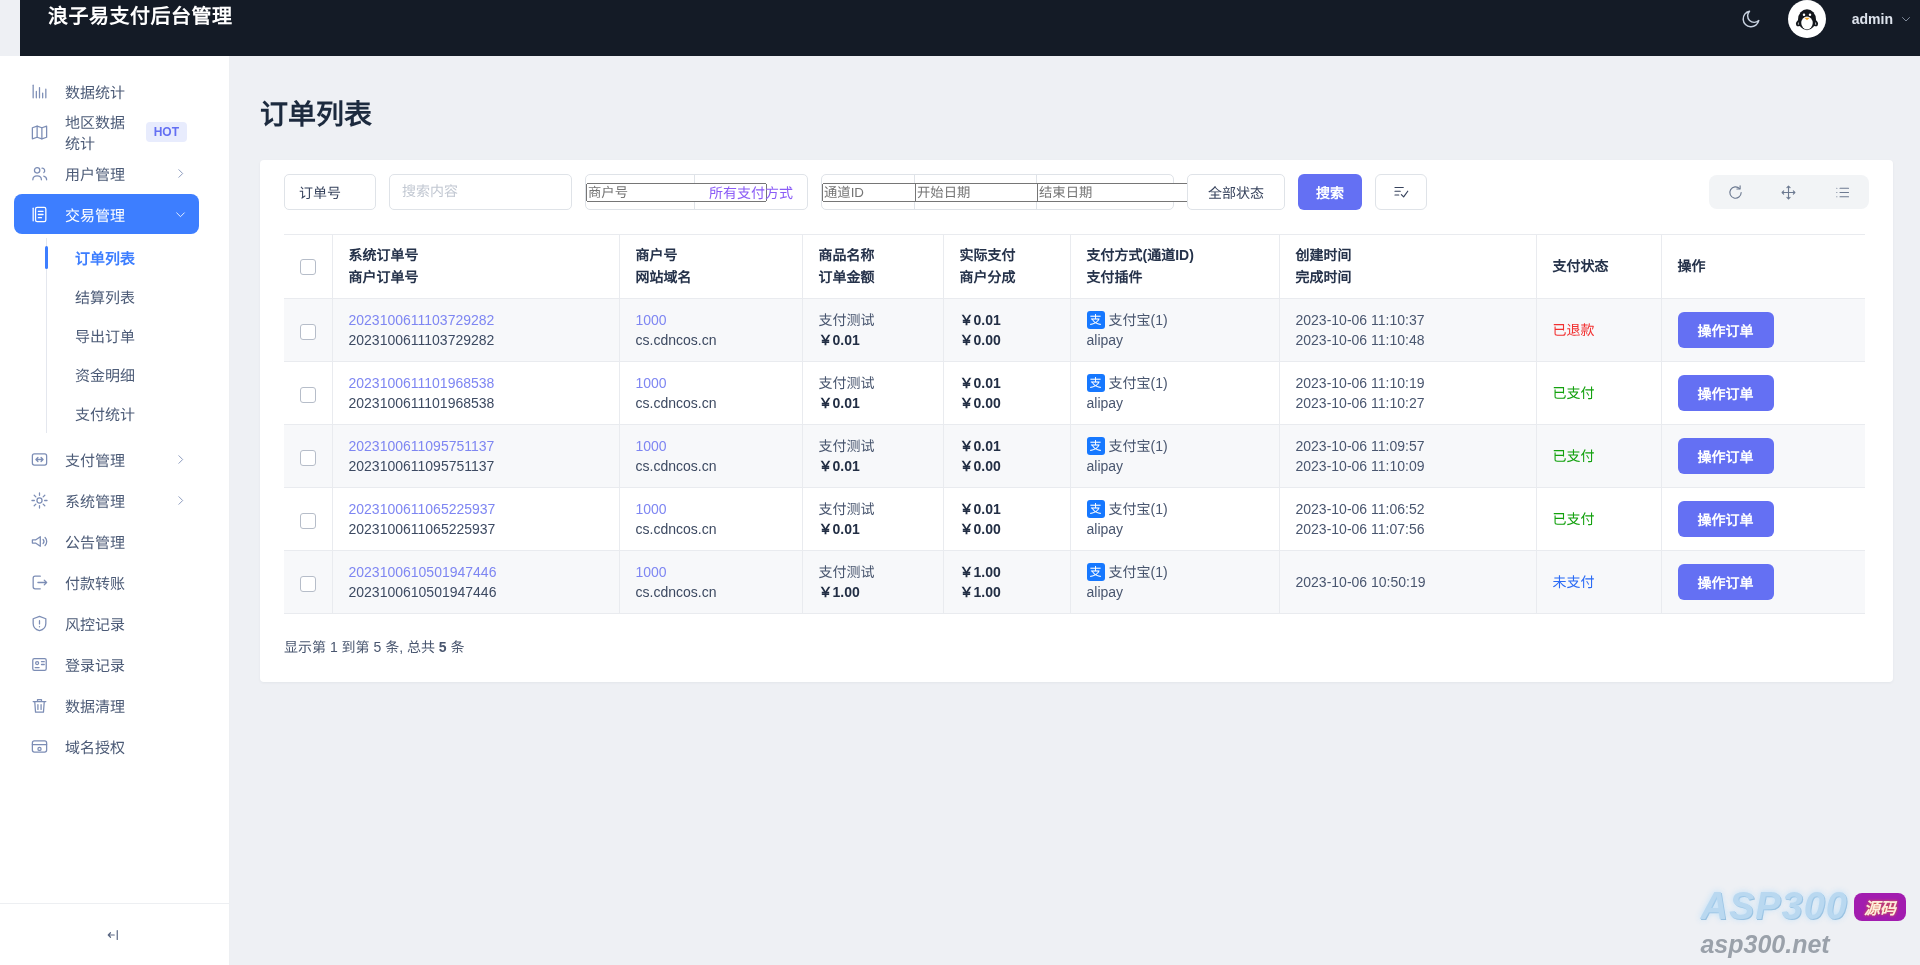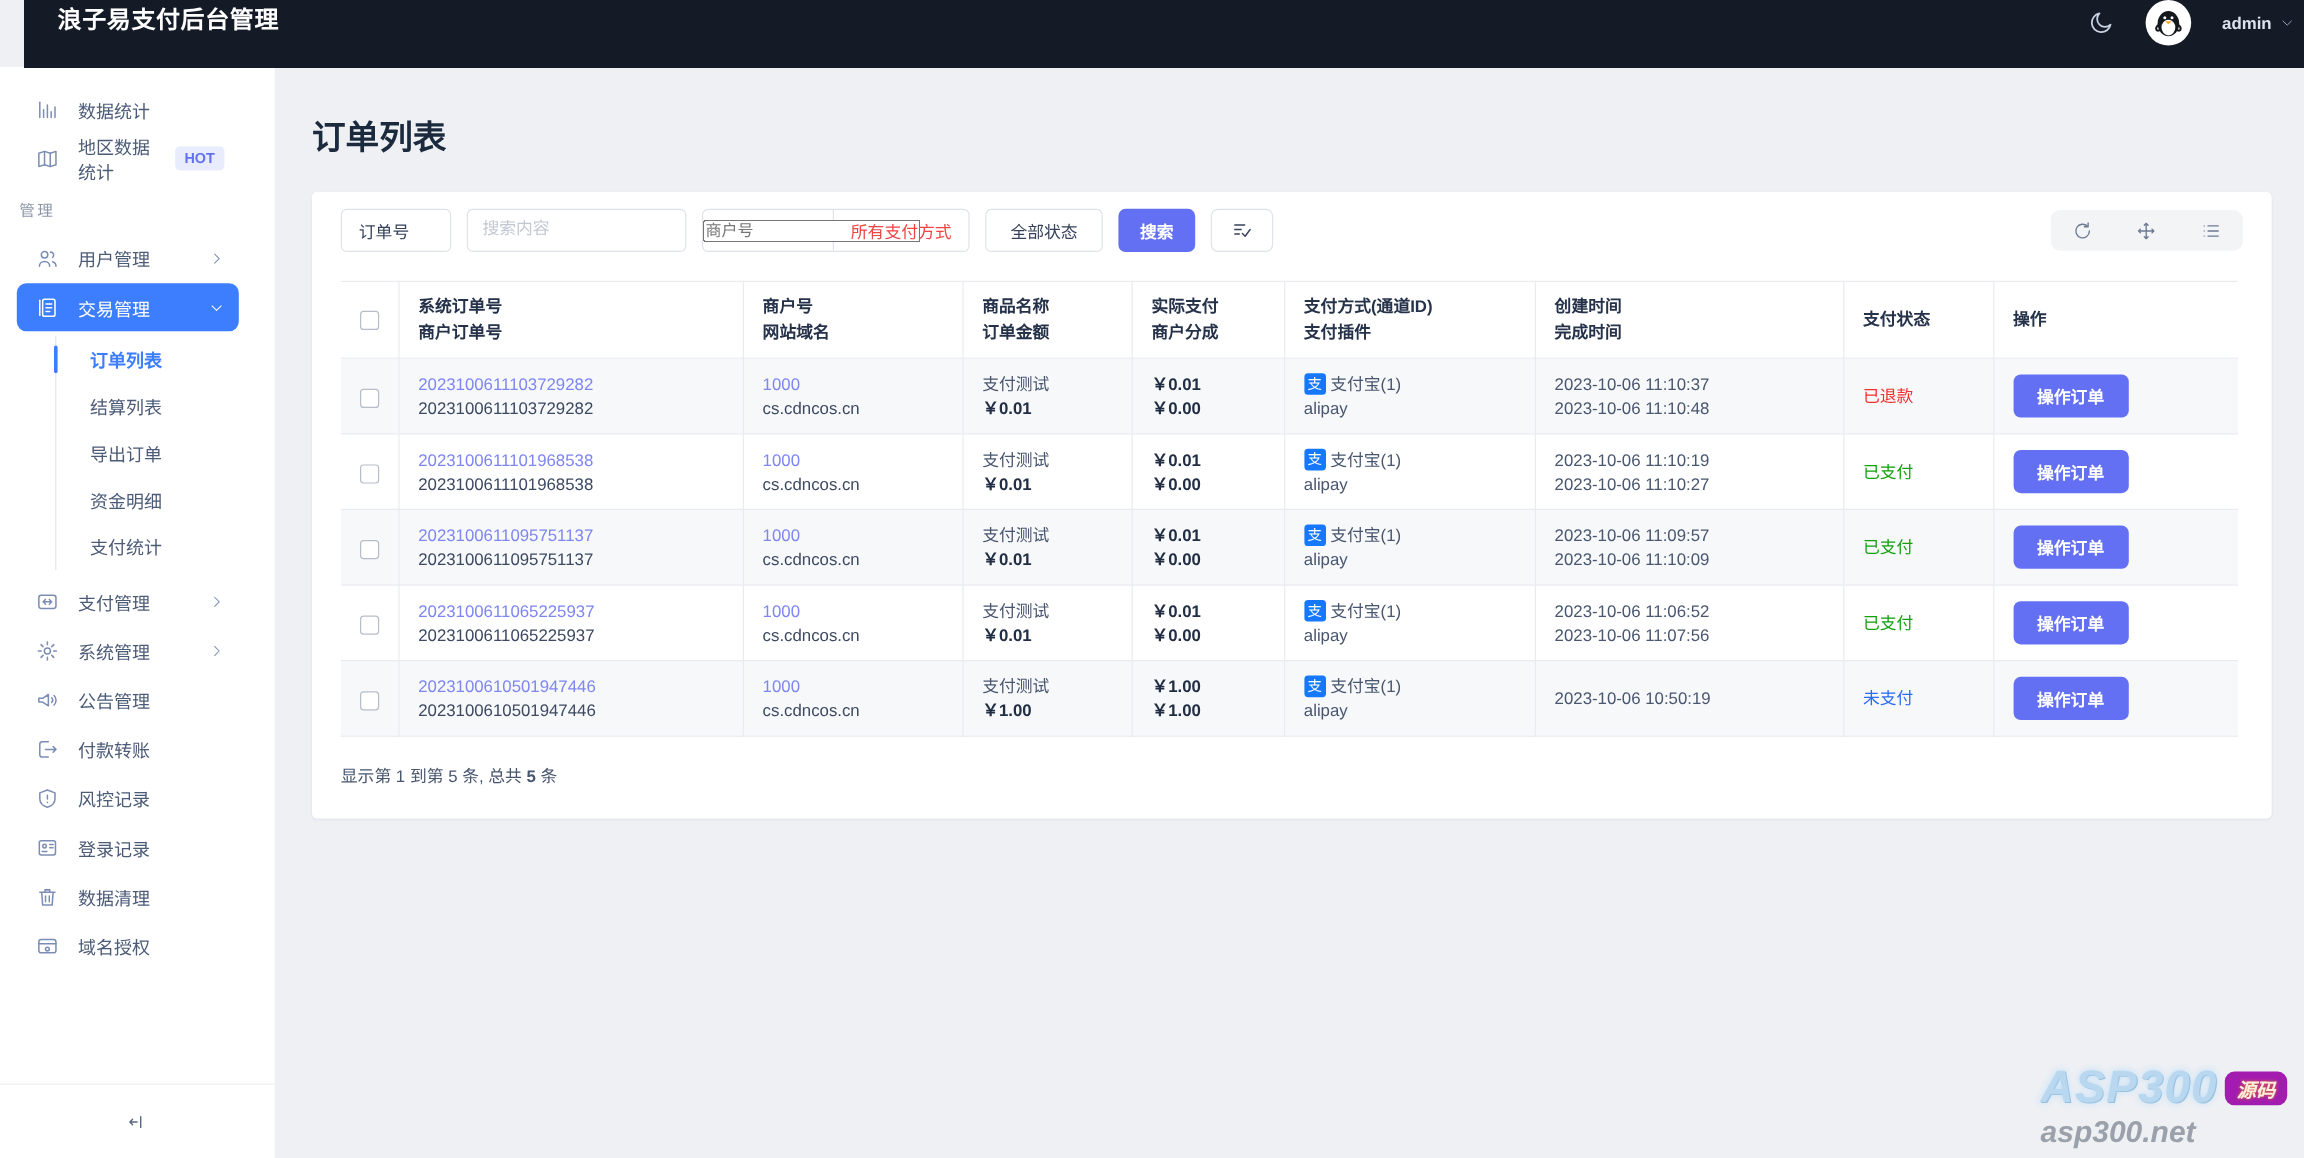--- a/index.html
+++ b/index.html
@@ -57,21 +57,21 @@
   .filterbar{ display:flex; align-items:center; gap:13px; }
   .fc{ height:36px; border:1px solid #dfe3e8; border-radius:5px; background:#fff; display:flex; align-items:center;
     font-size:14px; }
   .fc-select{ padding:0 14px; color:#36425c; cursor:pointer; }
   .fc input{ border:none; outline:none; height:100%; width:100%; padding:0 12px; font-size:14px; color:#36425c;
     background:transparent; font-family:Liberation Mono, monospace; }
   .fc input::placeholder{ color:#c2c8d2; }
   .group{ height:36px; border:1px solid #dfe3e8; border-radius:5px; display:flex; align-items:stretch; background:#fff; }
   .group > *{ border-right:1px solid #dfe3e8; display:flex; align-items:center; }
   .group > *:last-child{ border-right:none; }
-  .g-select{ padding:0 14px; color:#ef4444; font-size:14px; cursor:pointer; }
+  .g-select{ padding:0 14px; color:#8b5cf6; font-size:14px; cursor:pointer; }
   .w-order{ width:92px; }  .w-search{ width:183px; }  .w-merch{ width:109px; }
   .w-chan{ width:93px; }  .w-start{ width:122px; }  .w-end{ width:136px; }  .w-status{ width:98px; justify-content:center; }
   .btn-search{ height:36px; width:64px; border:none; border-radius:6px; background:var(--button-indigo); color:#fff;
     font-size:14px; font-weight:bold; cursor:pointer; font-family:inherit; }
   .btn-icon{ height:36px; width:52px; border:1px solid #dfe3e8; border-radius:6px; background:#fff; color:#36425c;
     display:flex; align-items:center; justify-content:center; cursor:pointer; }
   .table-tools{ margin-left:auto; background:#f2f4f6; border-radius:8px; height:34px; width:160px;
     display:flex; align-items:center; justify-content:space-around; color:#6d7a91; }
   .tool-btn{ cursor:pointer; display:flex; align-items:center; }
 
@@ -155,21 +155,20 @@
       <span class="mi-icon">
         <svg class="ic" width="19" height="19" viewBox="0 0 24 24">
             <path d="M9 4 3 6v14l6-2 6 2 6-2V4l-6 2-6-2z"></path>
             <path d="M9 4v14M15 6v14"></path>
           </svg>
       </span>
       <span>地区数据统计</span>
       <span class="badge-hot">HOT</span>
     </div>
 
-    <div class="sec-label">管理</div>
 
     <div class="m-item">
       <span class="mi-icon">
         <svg class="ic" width="19" height="19" viewBox="0 0 24 24">
             <circle cx="9" cy="8" r="3.4"></circle>
             <path d="M3.6 20c0-3 2.4-5 5.4-5s5.4 2 5.4 5"></path>
             <path d="M15.2 5.2a3.2 3.2 0 0 1 2.3 5.6M17.4 15.3c2.1.6 3.6 2.4 3.6 4.7"></path>
           </svg>
       </span>
       <span>用户管理</span>
@@ -309,20 +308,31 @@
           <input placeholder="搜索内容" style="">
         </div>
 
       <div class="group">
         <span class="w-merch">
             <input placeholder="商户号" style="">
           </span>
         <span class="g-select">所有支付方式</span>
       </div>
 
+      <div class="group">
+        <span class="w-chan">
+            <input placeholder="通道ID" style="">
+          </span>
+        <span class="w-start">
+            <input placeholder="开始日期" style="">
+          </span>
+        <span class="w-end">
+            <input placeholder="结束日期" style="">
+          </span>
+      </div>
 
       <div class="fc fc-select w-status">全部状态</div>
 
       <button class="btn-search">搜索</button>
 
       <span class="btn-icon">
         <svg class="ic" width="18" height="18" viewBox="0 0 24 24">
             <path d="M4 6h11M4 11h7M4 16h5"></path>
             <path d="M12.5 15.5l3 3L21 11"></path>
           </svg>

